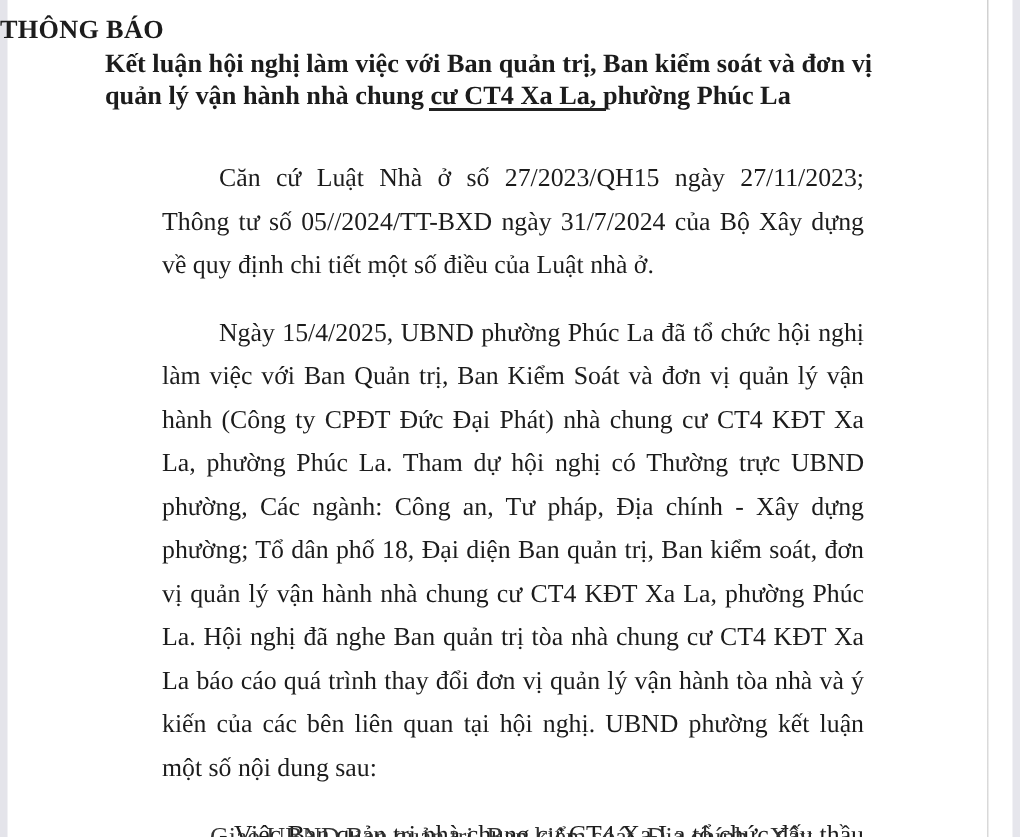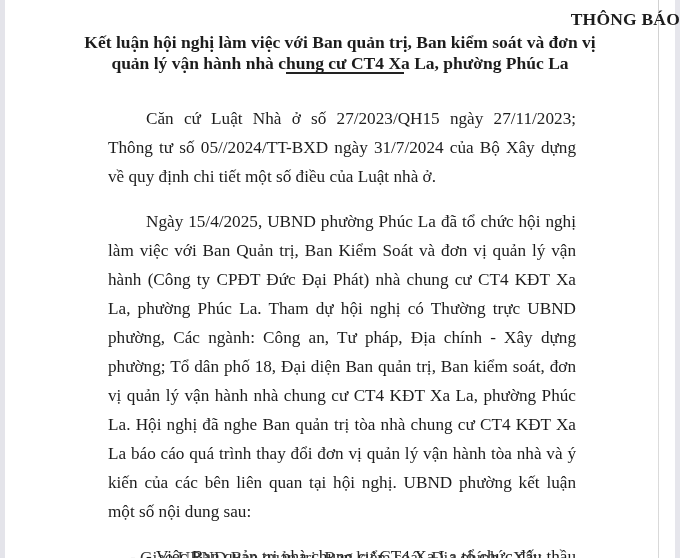--- a/index.html
+++ b/index.html
@@ -21,26 +21,26 @@
     .fold-line {
       position: absolute; left: 658px; top: 0; width: 1px; height: 558px;
       background: linear-gradient(#bdbdbd, #d0d0d0 60%, #c8c8c8);
       opacity: 0.7;
     }
     .page {
       position: absolute; left: 0; top: 0; width: 680px; height: 558px;
     }
     .title {
       position: absolute; left: 0; width: 680px; top: 9px;
-      text-align: right; font-weight: bold; font-size: 17.5px;
+      text-align: left; font-weight: bold; font-size: 17.5px;
       letter-spacing: 0.2px;
     }
     .subtitle {
       position: absolute; left: 70px; width: 540px; top: 32px;
-      text-align: center; font-weight: bold; font-size: 17.5px;
+      text-align: left; font-weight: bold; font-size: 17.5px;
       line-height: 21px;
     }
     .title-underline {
       position: absolute; left: 286px; top: 72px; width: 118px; height: 1.5px;
       background: #222;
     }
     .body {
       position: absolute; left: 92px; top: 88px; width: 500px;
       font-size: 17.2px; line-height: 29px;
       text-align: justify;

